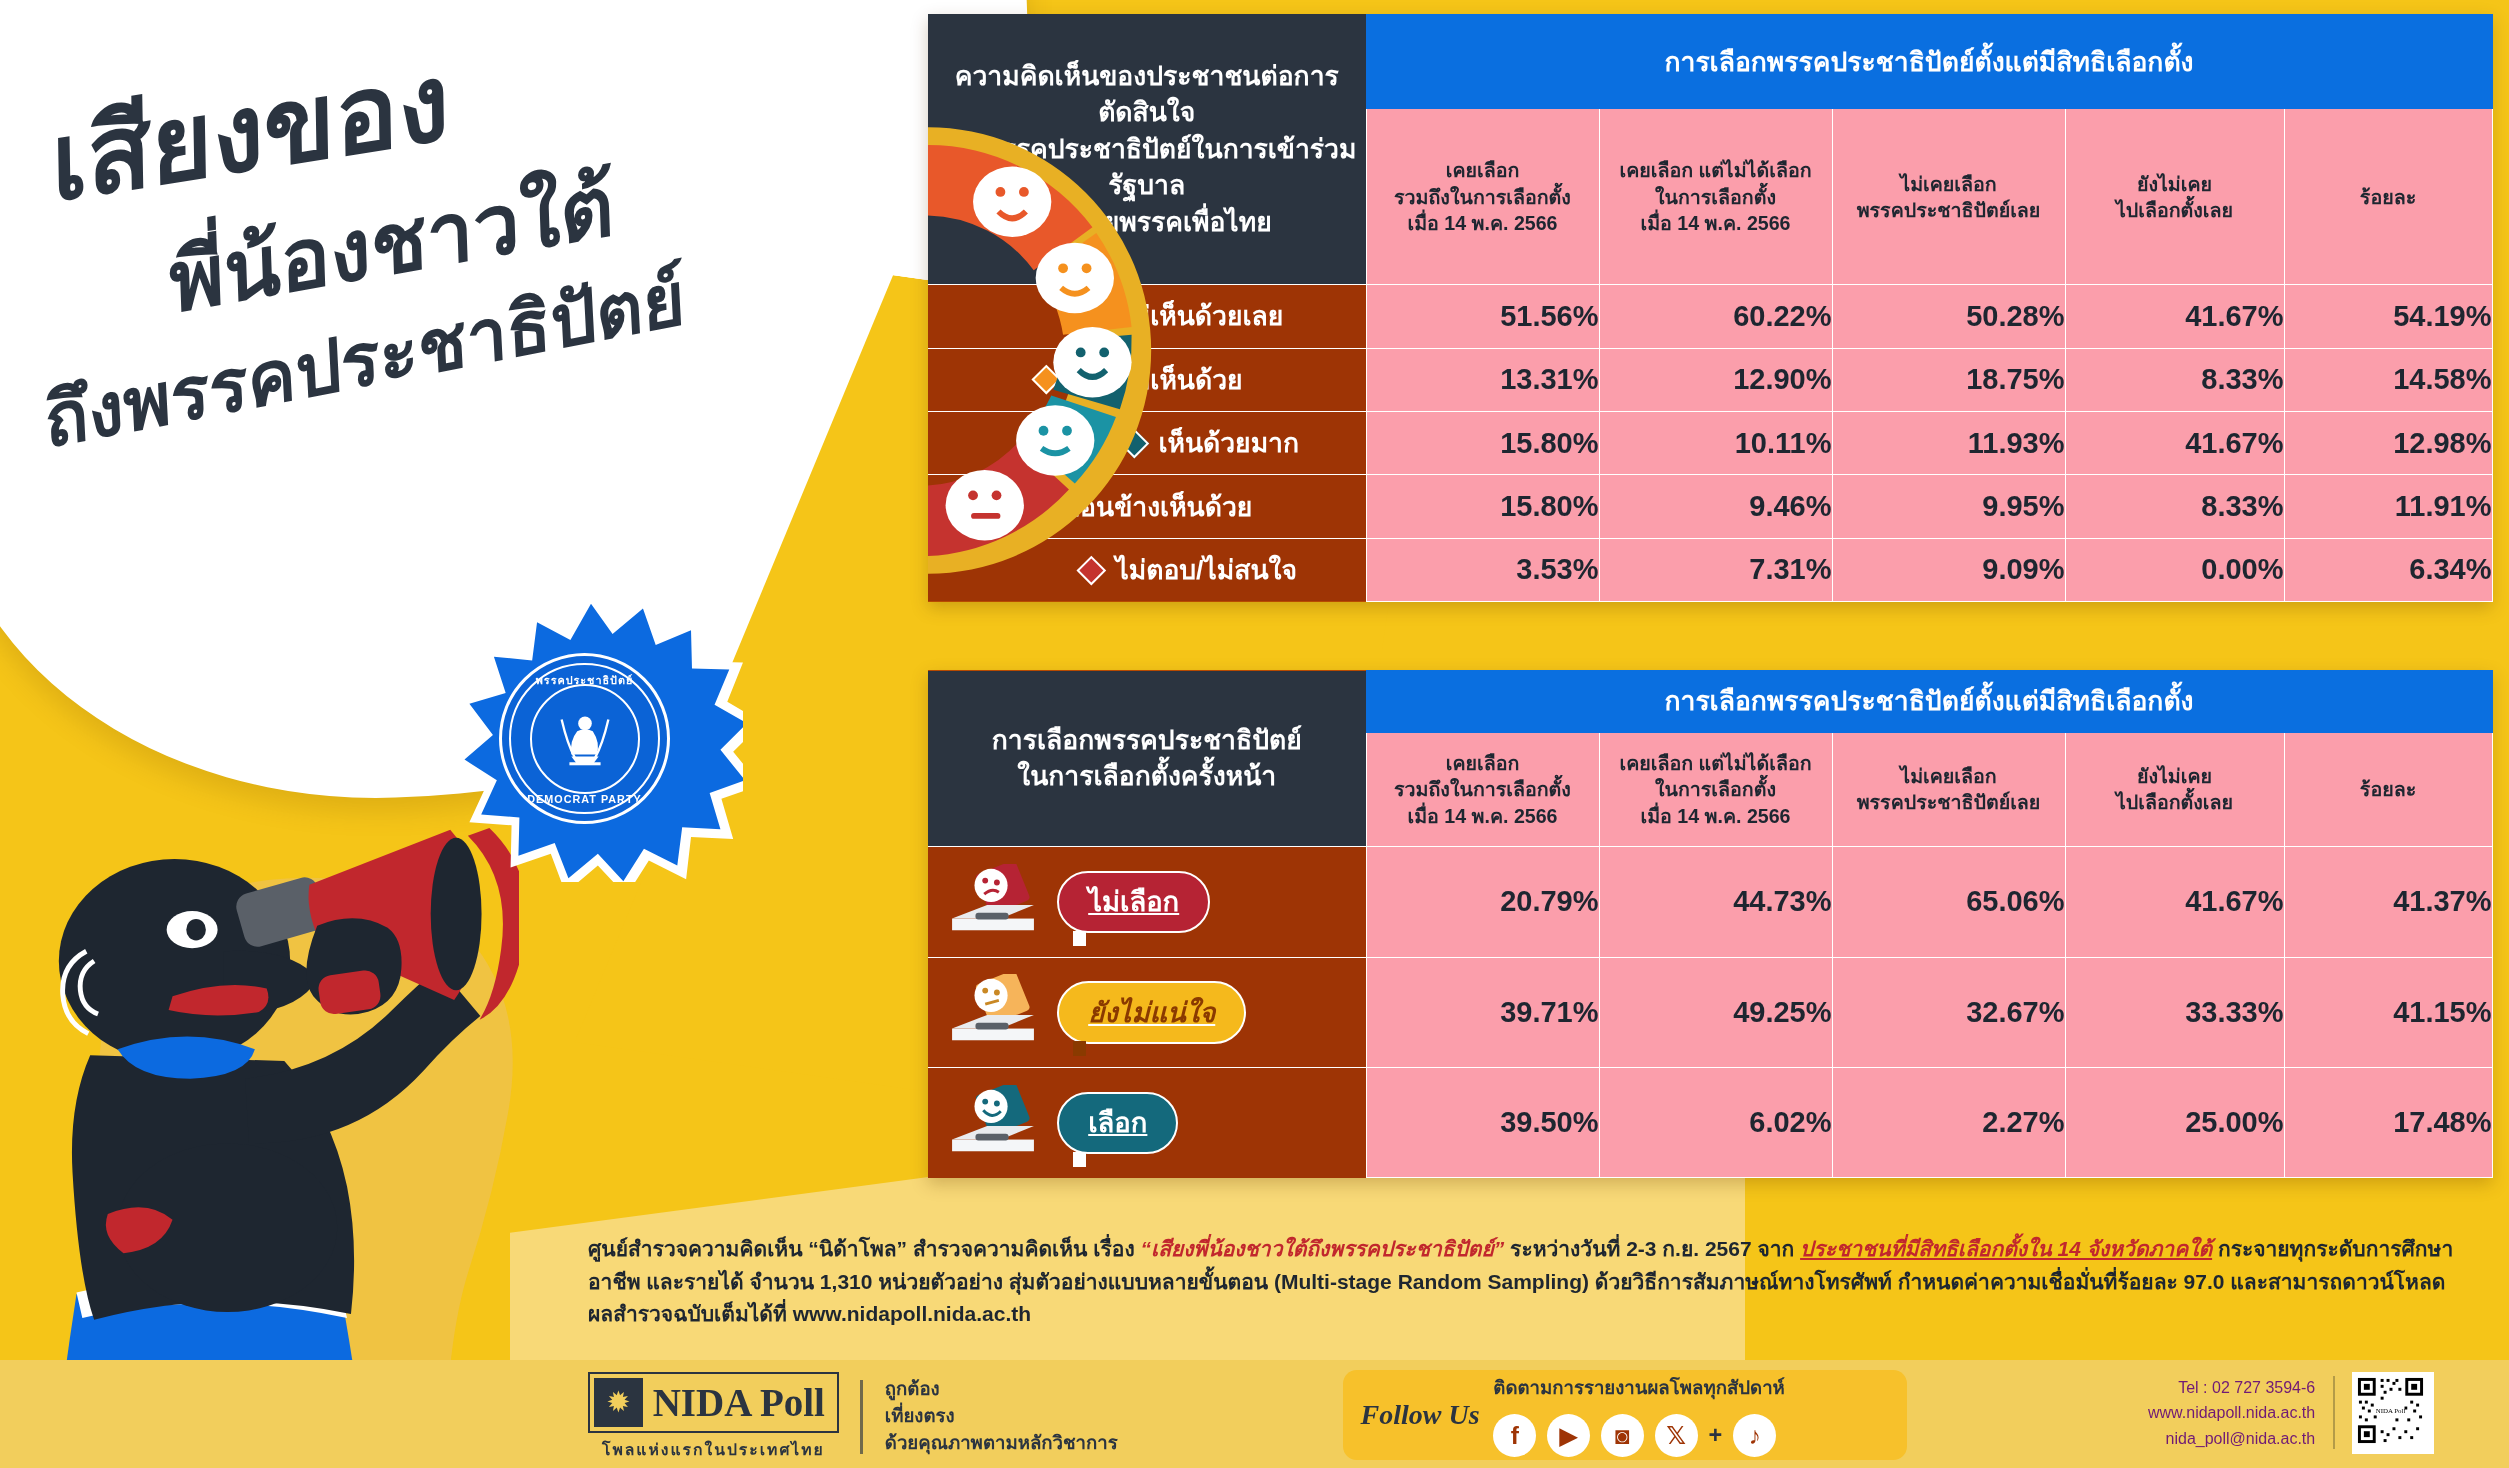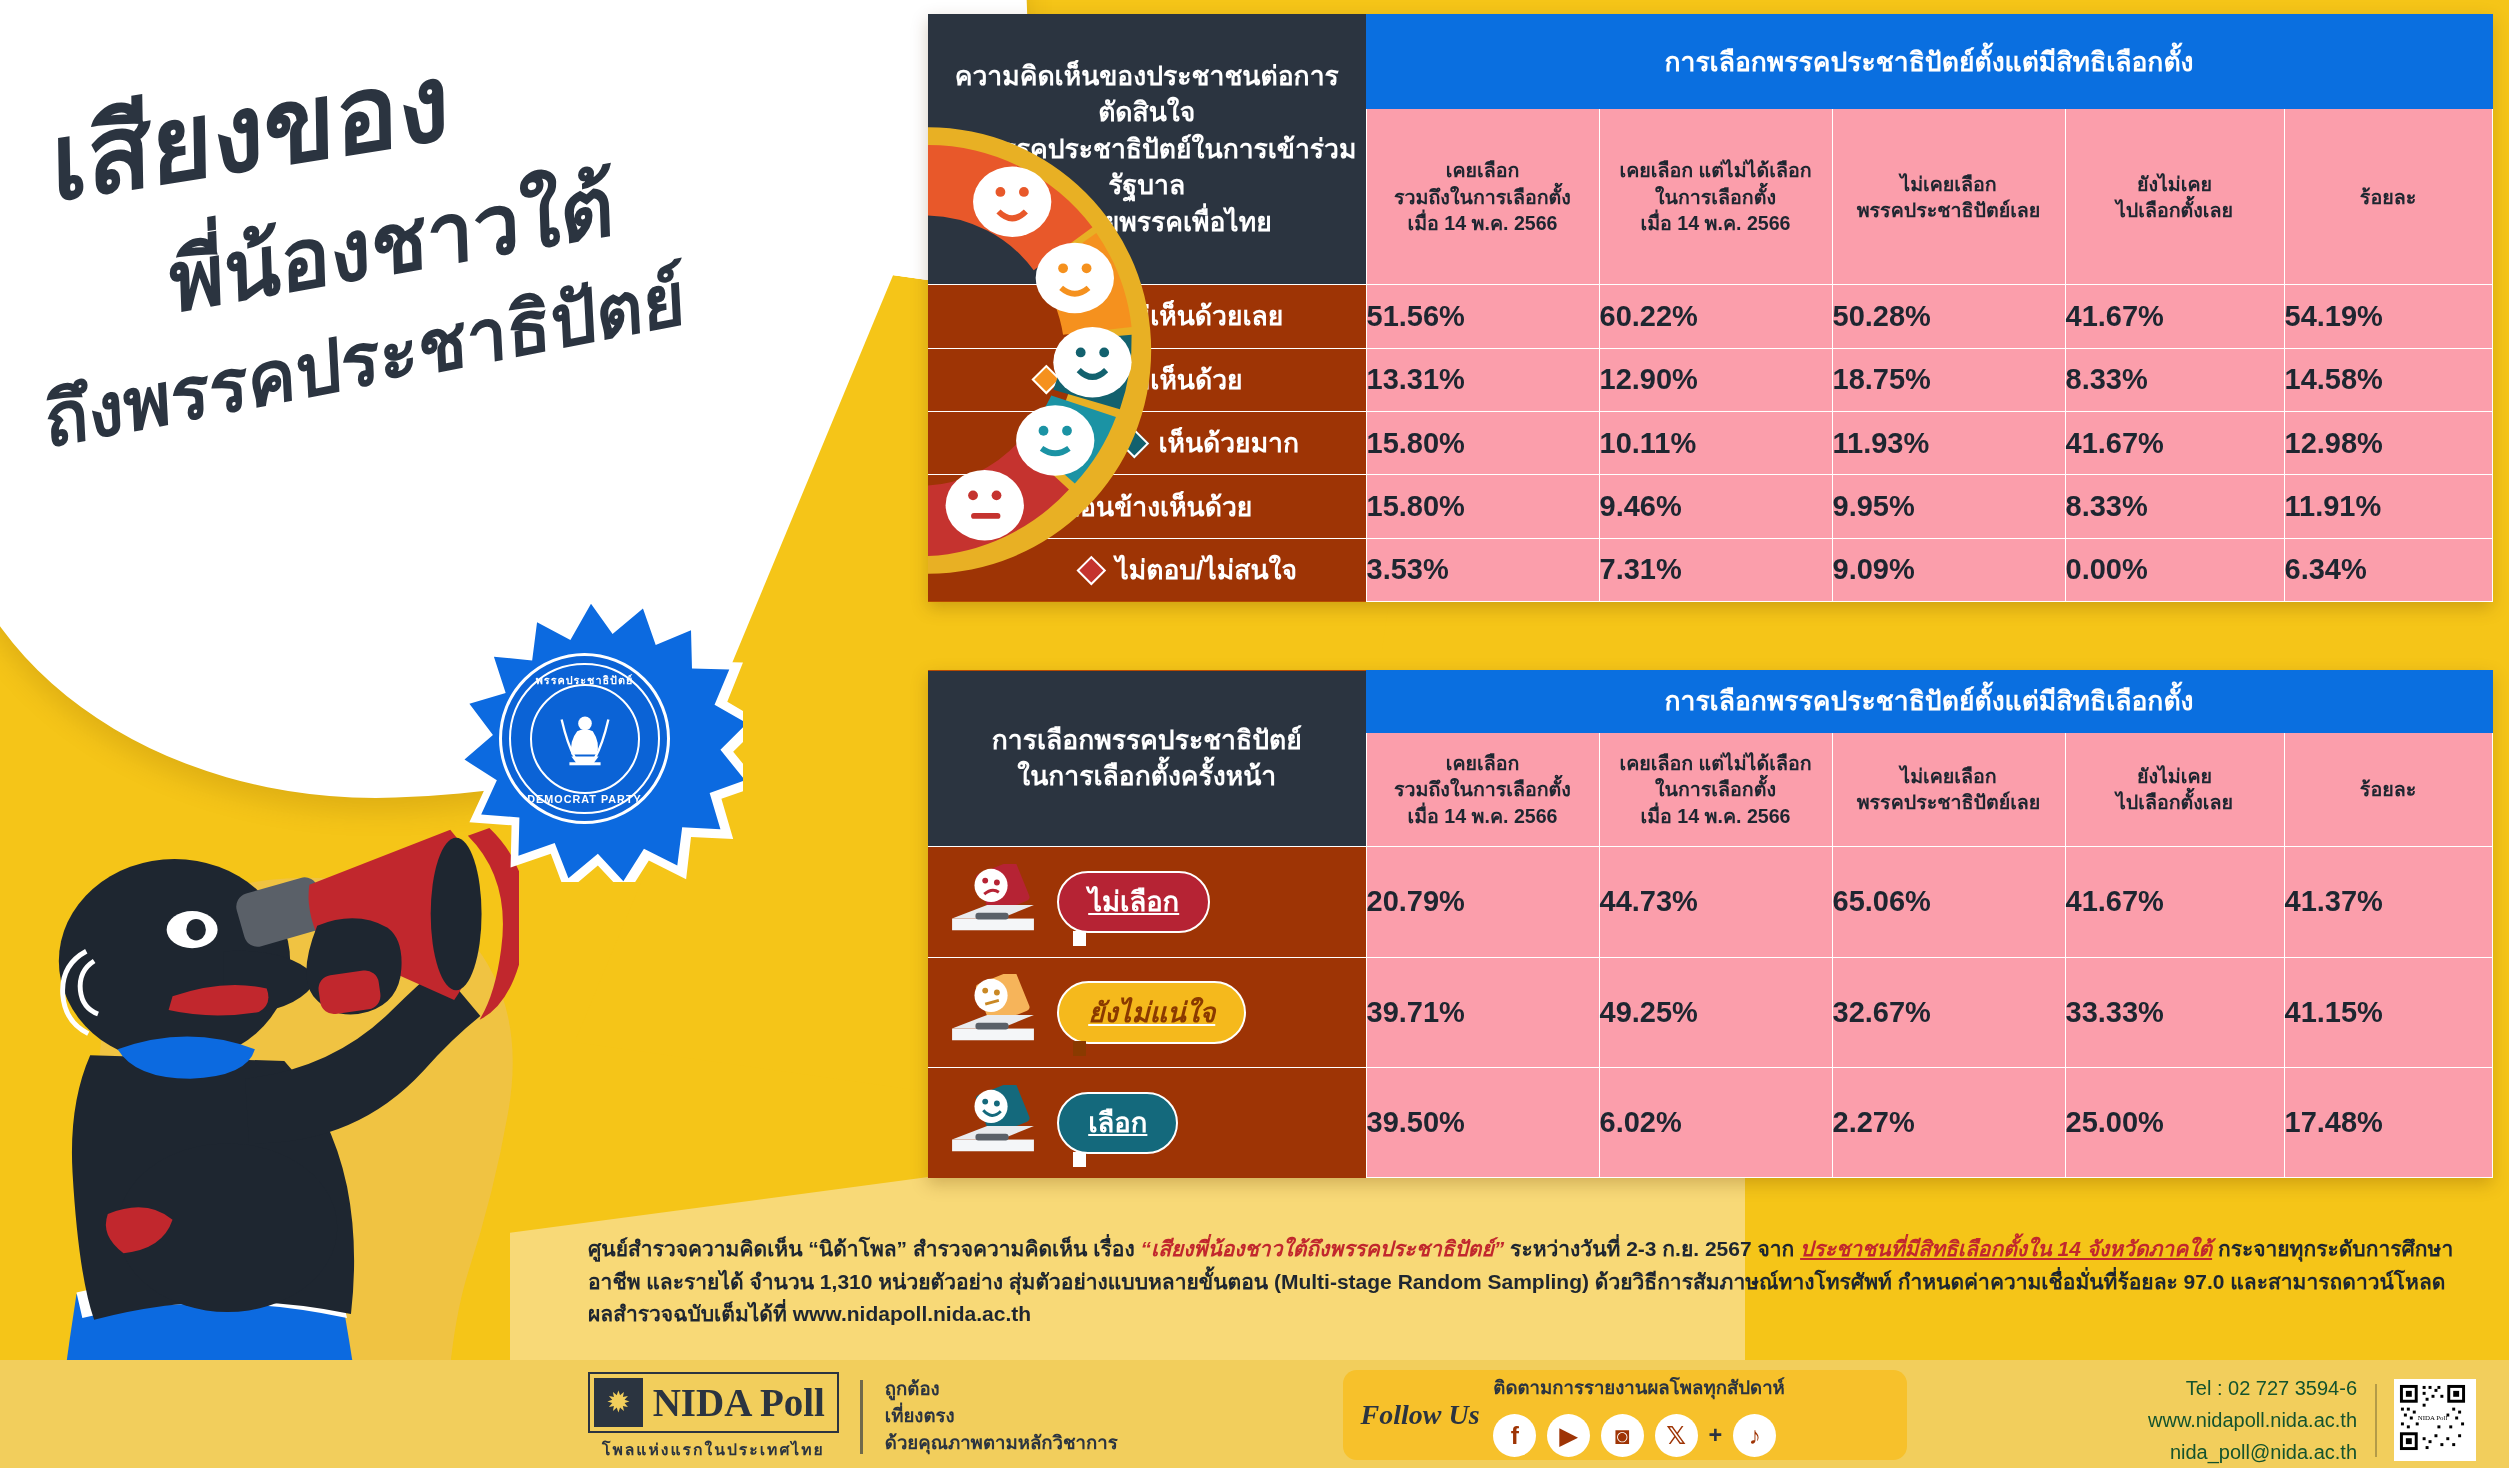--- a/index.html
+++ b/index.html
@@ -100,21 +100,21 @@
     padding:0 0 0 0;
   }
   .lbl-inner{display:flex;align-items:center;gap:13.7px;padding:0 9.8px 0 157px;height:100%;}
   .lbl-inner2{display:flex;align-items:center;gap:17.6px;padding:0 9.8px 0 17.6px;height:100%;text-decoration:underline;}
   .diamond{
     width:16.7px;height:16.7px;flex:0 0 auto;transform:rotate(45deg);
     border:2px solid #fff;
   }
   .lbl-text{font-size:26.5px;font-weight:700;color:#fff;white-space:nowrap;}
   .val-cell{
-    background:#FB9EAB;color:#1E2630;text-align:left;vertical-align:middle;
+    background:#FB9EAB;color:#1E2630;text-align:right;vertical-align:middle;
     font-size:29px;font-weight:700;
     border:1.5px solid #ffffff;
   }
 
   
   .gauge{position:absolute;left:928px;top:125px;width:323px;height:451px;pointer-events:none;}
 
   
   .ballot{width:94px;height:76px;flex:0 0 auto;}
   .bubble{
@@ -161,21 +161,21 @@
   .follow-col{display:flex;flex-direction:column;gap:12px;}
   .follow-head{font-size:18.6px;font-weight:700;color:#2B3440;}
   .social-row{display:flex;align-items:center;gap:10.8px;}
   .sico{
     width:43px;height:43px;border-radius:50%;background:#fff;color:#9E3405;
     display:flex;align-items:center;justify-content:center;font-size:24.5px;font-weight:700;
   }
   .plus{font-size:23.5px;font-weight:700;color:#2B3440;}
 
   .contact-wrap{position:absolute;left:2148px;top:1372px;display:flex;align-items:center;gap:17.6px;}
-  .contact-lines{text-align:right;font-size:20px;line-height:1.6;color:#14532d;}
+  .contact-lines{text-align:right;font-size:16px;line-height:1.6;color:#701a75;}
   .contact-divider{width:2px;height:73px;background:#8a7a3a;opacity:.6;}
   .qr{width:76px;height:76px;background:#fff;padding:2.9px;}
   .qr svg{display:block;}
 </style>
 </head>
 <body>
 
 <div id="canvas">
 
   <div class="art-white"></div>

